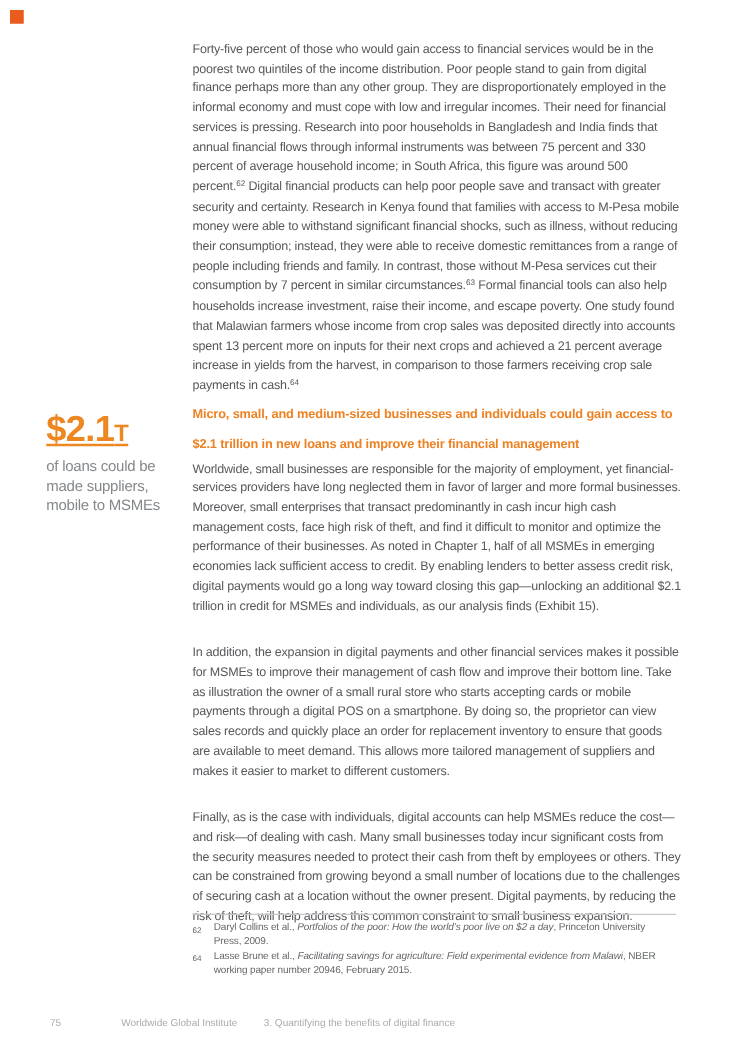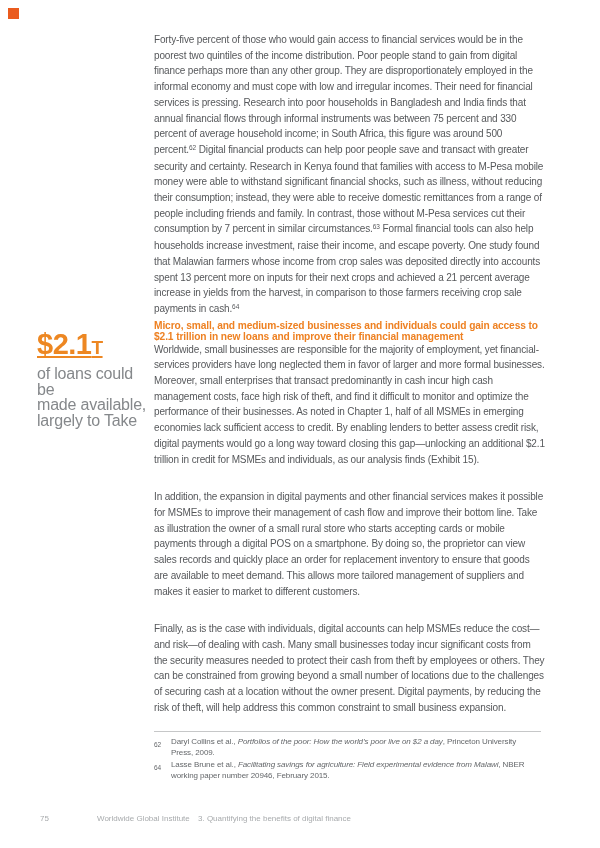--- a/index.html
+++ b/index.html
@@ -22,36 +22,36 @@
   .callout { position: absolute; left: 37px; top: 331px; width: 112px; }
   .callout-value {
     font-weight: bold; color: #ED8722;
     font-size: 29px; line-height: 26px; letter-spacing: -0.5px;
     white-space: nowrap;
     text-decoration: underline;
   }
   .callout-unit { font-size: 19px; font-weight: bold; }
   .callout-caption {
     margin-top: 5px; color: #85888B;
-    font-size: 16px; line-height: 15.5px; letter-spacing: -0.2px;
+    font-size: 12px; line-height: 15.5px; letter-spacing: -0.2px;
   }
 
   
   .main-col { position: absolute; left: 154px; top: 32px; width: 392px; }
   .para {
     color: #56585B; font-size: 10px; line-height: 15.7px;
     letter-spacing: -0.15px; text-align: left;
   }
   .para sup, .fn-num {
     font-size: 6.5px; letter-spacing: 0;
     position: relative; top: -3px; vertical-align: baseline;
   }
   .section-heading {
     color: #EE8122; font-weight: bold;
-    font-size: 10.2px; line-height: 11px; letter-spacing: -0.1px;
+    font-size: 10.2px; line-height: 24px; letter-spacing: -0.1px;
     margin-top: 2px;
   }
   .p2 { margin-top: 0; }
   .p3, .p4 { margin-top: 22px; }
 
   
   .footnote-block { position: absolute; left: 154px; top: 731px; width: 387px; }
   .footnote-rule { height: 1px; background: #C6C7C8; width: 100%; }
   .footnotes { margin-top: 5px; list-style: none; }
   .footnote {
@@ -63,35 +63,35 @@
   .footnote .fn-num { position: absolute; left: 0; top: 3px; }
   .footnote em { }
 
   
   .page-footer {
     position: absolute; left: 0; top: 814px; width: 600px;
     color: #A8ABAD; font-size: 8px; letter-spacing: 0;
   }
   .footer-pagenum { position: absolute; left: 40px; }
   .footer-institute { position: absolute; left: 97px; }
-  .footer-chapter { position: absolute; left: 198px; }
+  .footer-chapter { position: absolute; left: 211px; }
 </style>
 </head>
 <body>
 
 <div class="page">
 
   <div class="corner-marker" style="background: rgb(234, 91, 30);"></div>
 
   <aside class="callout">
     <div class="callout-value" style="color: rgb(237, 135, 34);"><span>$2.1</span><span class="callout-unit">T</span></div>
     <div class="callout-caption">
       <div>of loans could be</div>
-      <div>made available,</div>
-      <div>largely to Take</div>
+      <div>made suppliers,</div>
+      <div>mobile to MSMEs</div>
     </div>
   </aside>
 
   <main class="main-col">
     <p class="para p1">Forty-five percent of those who would gain access to financial services would be in the poorest two quintiles of the income distribution. Poor people stand to gain from digital finance perhaps more than any other group. They are disproportionately employed in the informal economy and must cope with low and irregular incomes. Their need for financial services is pressing. Research into poor households in Bangladesh and India finds that annual financial flows through informal instruments was between 75 percent and 330 percent of average household income; in South Africa, this figure was around 500 percent.<sup>62</sup> Digital financial products can help poor people save and transact with greater security and certainty. Research in Kenya found that families with access to M-Pesa mobile money were able to withstand significant financial shocks, such as illness, without reducing their consumption; instead, they were able to receive domestic remittances from a range of people including friends and family. In contrast, those without M-Pesa services cut their consumption by 7 percent in similar circumstances.<sup>63</sup> Formal financial tools can also help households increase investment, raise their income, and escape poverty. One study found that Malawian farmers whose income from crop sales was deposited directly into accounts spent 13 percent more on inputs for their next crops and achieved a 21 percent average increase in yields from the harvest, in comparison to those farmers receiving crop sale payments in cash.<sup>64</sup></p>
     <h2 class="section-heading" style="color: rgb(238, 129, 34);">Micro, small, and medium-sized businesses and individuals could gain access to $2.1 trillion in new loans and improve their financial management</h2>
     <p class="para p2">Worldwide, small businesses are responsible for the majority of employment, yet financial-services providers have long neglected them in favor of larger and more formal businesses. Moreover, small enterprises that transact predominantly in cash incur high cash management costs, face high risk of theft, and find it difficult to monitor and optimize the performance of their businesses. As noted in Chapter 1, half of all MSMEs in emerging economies lack sufficient access to credit. By enabling lenders to better assess credit risk, digital payments would go a long way toward closing this gap—unlocking an additional $2.1 trillion in credit for MSMEs and individuals, as our analysis finds (Exhibit 15).</p>
     <p class="para p3">In addition, the expansion in digital payments and other financial services makes it possible for MSMEs to improve their management of cash flow and improve their bottom line. Take as illustration the owner of a small rural store who starts accepting cards or mobile payments through a digital POS on a smartphone. By doing so, the proprietor can view sales records and quickly place an order for replacement inventory to ensure that goods are available to meet demand. This allows more tailored management of suppliers and makes it easier to market to different customers.</p>
     <p class="para p4">Finally, as is the case with individuals, digital accounts can help MSMEs reduce the cost—and risk—of dealing with cash. Many small businesses today incur significant costs from the security measures needed to protect their cash from theft by employees or others. They can be constrained from growing beyond a small number of locations due to the challenges of securing cash at a location without the owner present. Digital payments, by reducing the risk of theft, will help address this common constraint to small business expansion.</p>
   </main>

